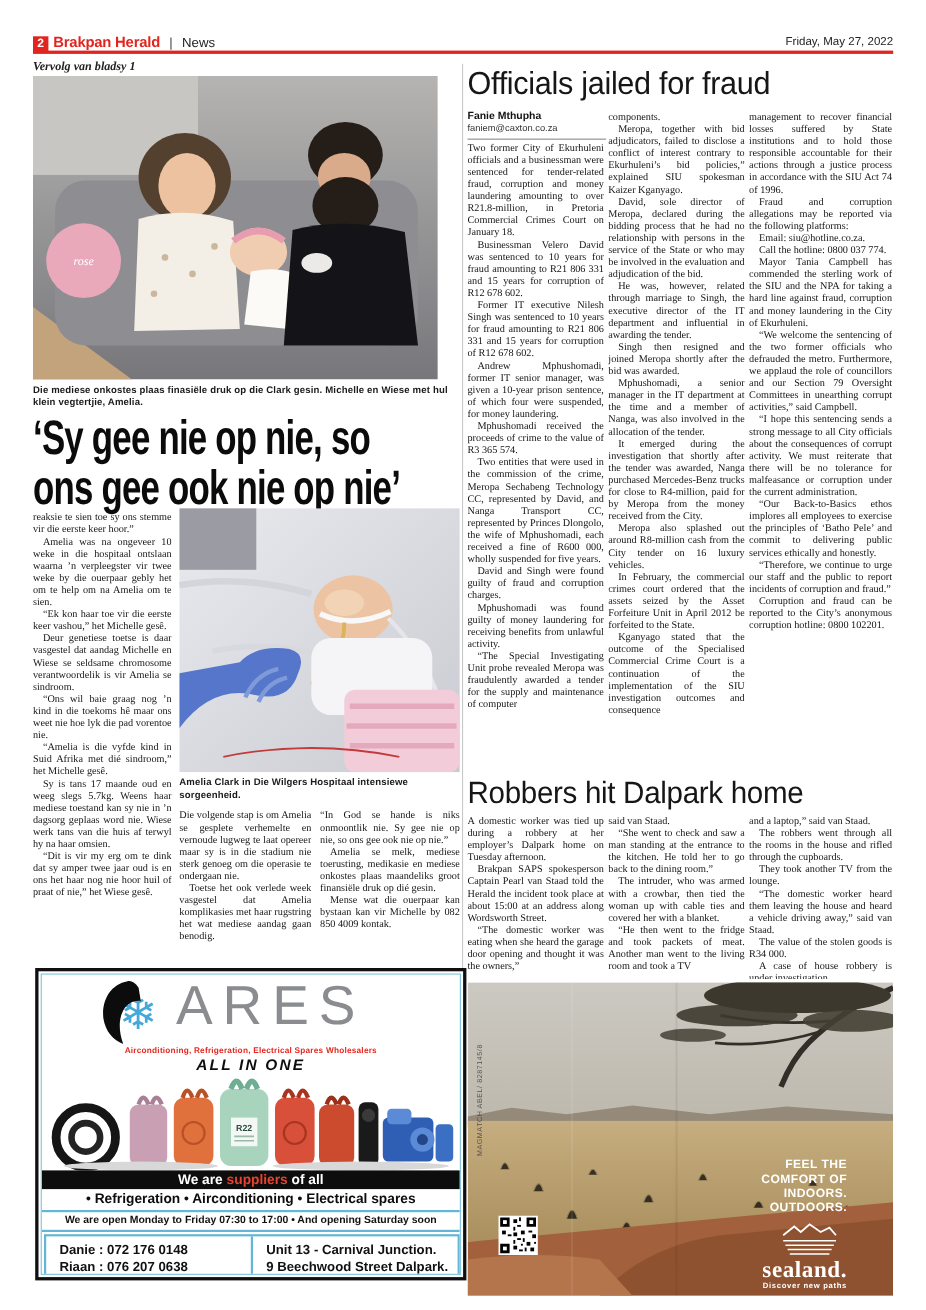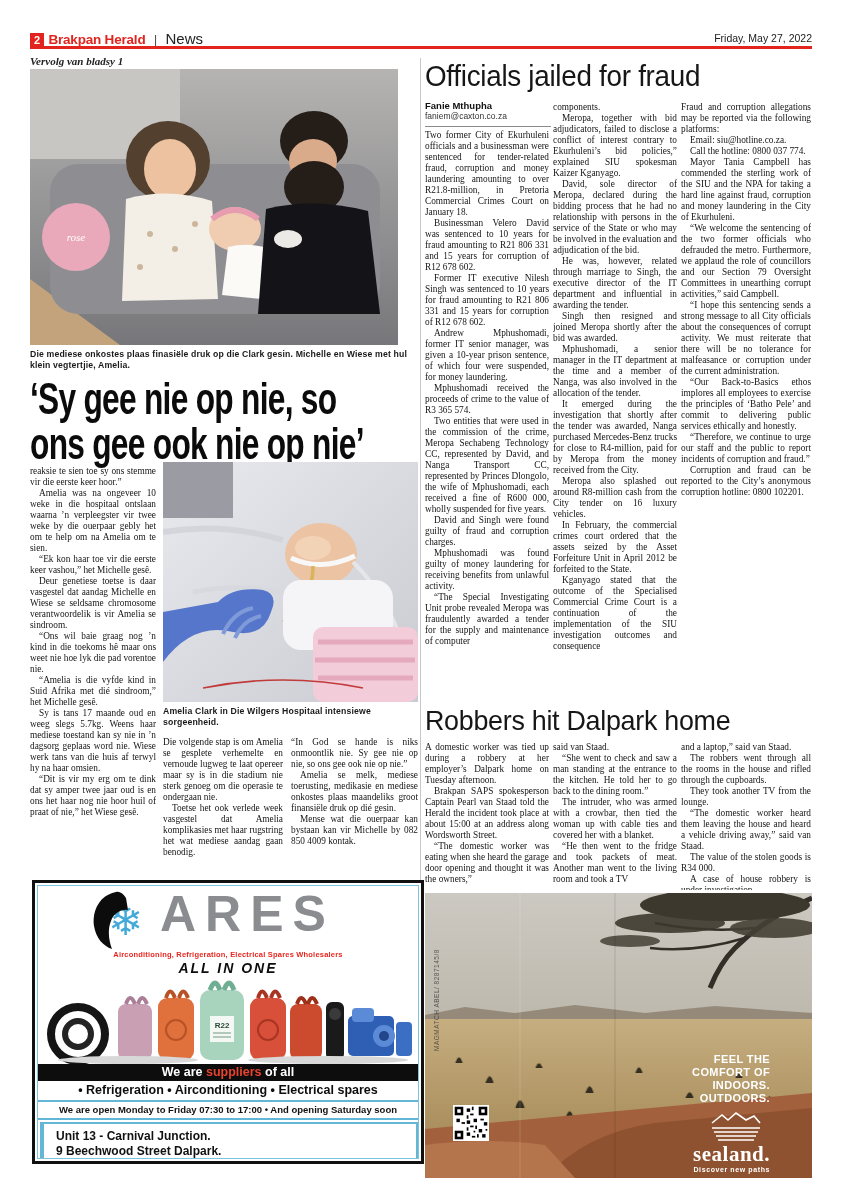--- a/index.html
+++ b/index.html
@@ -4,21 +4,21 @@
 <style>
   html,body{margin:0;padding:0;background:#dcdcdc;}
   #page{position:relative;width:842px;height:1191px;background:#ffffff;overflow:hidden;
         font-family:"Liberation Sans",sans-serif;color:#111;}
   .abs{position:absolute;}
 
   
   .hdr-badge{width:14px;height:14px;background:#e2241e;color:#fff;font:bold 11px/14px "Liberation Sans",sans-serif;text-align:center;display:inline-block;}
   .masthead{color:#e2241e;font-weight:bold;font-size:13.5px;letter-spacing:-0.2px;}
   .hdr-sep{color:#444;font-size:12px;margin:0 4px;}
-  .hdr-section{font-size:15px;color:#222;}
+  .hdr-section{font-size:12px;color:#222;}
   .hdr-date{font-size:10.5px;color:#222;}
   .hdr-rule{height:3px;background:#e2241e;}
 
   .cont-note{font:bold italic 11px/13px "Liberation Serif",serif;color:#222;}
 
   
   .caption{font:bold 8.7px/11px "Liberation Sans",sans-serif;color:#1a1a1a;letter-spacing:0.15px;}
   .byline-name{font:bold 9.5px/11px "Liberation Sans",sans-serif;}
   .byline-mail{font:8.5px/11px "Liberation Sans",sans-serif;color:#333;}
   .byline-rule{width:126px;border-top:1px solid #8a8a8a;margin-top:4px;}
@@ -32,21 +32,21 @@
 
   
   .body-col{font:9.3px/11px "Liberation Serif",serif;text-align:justify;overflow:hidden;color:#141414;}
   .body-col p{margin:0;text-indent:9px;}
   .body-col p:first-child{text-indent:0;}
   .vrule{width:1px;background:#c8c8c8;}
 
   
   .ares{border:3px solid #101010;background:#fff;}
   .ares-inner{border:1px solid #7cc3dc;margin:2px;height:calc(100% - 6px);position:relative;overflow:hidden;}
-  .ares-brand{font-weight:bold;font-size:50px;line-height:52px;color:#8a8c8f;letter-spacing:9px;text-align:center;}
+  .ares-brand{font-weight:normal;font-size:50px;line-height:52px;color:#8a8c8f;letter-spacing:9px;text-align:center;}
   .ares-tagline{font:bold 7.5px/9px "Liberation Sans",sans-serif;color:#e8261f;letter-spacing:0.2px;}
   .ares-allinone{font:bold italic 14px/16px "Liberation Sans",sans-serif;color:#0d0d0d;letter-spacing:2px;}
   .ares-supbar{background:#0d0d0d;color:#fff;font:bold 12.5px/17px "Liberation Sans",sans-serif;text-align:center;}
   .ares-supbar .red{color:#e8432f;}
   .ares-cats{font:bold 12.5px/17px "Liberation Sans",sans-serif;text-align:center;color:#0d0d0d;}
   .ares-hours{border-top:2px solid #63b6d5;border-bottom:2px solid #63b6d5;font:bold 9.5px/16px "Liberation Sans",sans-serif;text-align:center;}
   .ares-contact{border:2px solid #63b6d5;display:flex;}
   .ares-contact .half{flex:1;padding:5px 0 5px 12px;font:bold 12px/15px "Liberation Sans",sans-serif;}
   .ares-contact .cdiv{width:2px;background:#63b6d5;}
 
@@ -187,20 +187,21 @@
       <p>David, sole director of Meropa, declared during the bidding process that he had no relationship with persons in the service of the State or who may be involved in the evaluation and adjudication of the bid.</p>
       <p>He was, however, related through marriage to Singh, the executive director of the IT department and influential in awarding the tender.</p>
       <p>Singh then resigned and joined Meropa shortly after the bid was awarded.</p>
       <p>Mphushomadi, a senior manager in the IT department at the time and a member of Nanga, was also involved in the allocation of the tender.</p>
       <p>It emerged during the investigation that shortly after the tender was awarded, Nanga purchased Mercedes-Benz trucks for close to R4-million, paid for by Meropa from the money received from the City.</p>
       <p>Meropa also splashed out around R8-million cash from the City tender on 16 luxury vehicles.</p>
       <p>In February, the commercial crimes court ordered that the assets seized by the Asset Forfeiture Unit in April 2012 be forfeited to the State.</p>
       <p>Kganyago stated that the outcome of the Specialised Commercial Crime Court is a continuation of the implementation of the SIU investigation outcomes and consequence</p>
     </div>
   <div class="abs body-col" style="left:681px;top:102px;width:130px;height:598px;">
+      <p>management to recover financial losses suffered by State institutions and to hold those responsible accountable for their actions through a justice process in accordance with the SIU Act 74 of 1996.</p>
       <p>Fraud and corruption allegations may be reported via the following platforms:</p>
       <p>Email: siu@hotline.co.za.</p>
       <p>Call the hotline: 0800 037 774.</p>
       <p>Mayor Tania Campbell has commended the sterling work of the SIU and the NPA for taking a hard line against fraud, corruption and money laundering in the City of Ekurhuleni.</p>
       <p>“We welcome the sentencing of the two former officials who defrauded the metro. Furthermore, we applaud the role of councillors and our Section 79 Oversight Committees in unearthing corrupt activities,” said Campbell.</p>
       <p>“I hope this sentencing sends a strong message to all City officials about the consequences of corrupt activity. We must reiterate that there will be no tolerance for malfeasance or corruption under the current administration.</p>
       <p>“Our Back-to-Basics ethos implores all employees to exercise the principles of ‘Batho Pele’ and commit to delivering public services ethically and honestly.</p>
       <p>“Therefore, we continue to urge our staff and the public to report incidents of corruption and fraud.”</p>
       <p>Corruption and fraud can be reported to the City’s anonymous corruption hotline: 0800 102201.</p>
     </div>
@@ -286,20 +287,24 @@
         <ellipse cx="290" cy="82" rx="80" ry="4" fill="#d8d8d8"></ellipse>
       </svg>
 
       <div class="abs ares-supbar" style="left:0;top:178px;width:100%;height:17px;"><span>We are </span><span class="red">suppliers</span><span> of all</span></div>
 
       <div class="abs ares-cats" style="left:0;top:196px;width:100%;">• Refrigeration   • Airconditioning • Electrical spares</div>
 
       <div class="abs ares-hours" style="left:0;top:214px;width:100%;">We are open Monday to Friday 07:30 to 17:00 • And opening Saturday soon</div>
 
       <div class="abs ares-contact" style="left:2px;top:236px;width:374px;height:52px;">
+        <div class="half">
+            <div>Danie : 072 176 0148</div>
+            <div>Riaan : 076 207 0638</div>
+          </div>
         <div class="cdiv"></div>
         <div class="half">
             <div>Unit 13 - Carnival Junction.</div>
             <div>9 Beechwood Street Dalpark.</div>
           </div>
       </div>
     </div>
   </div>
 
   <div class="abs" style="left:425px;top:893px;width:387px;height:285px;overflow:hidden;">

